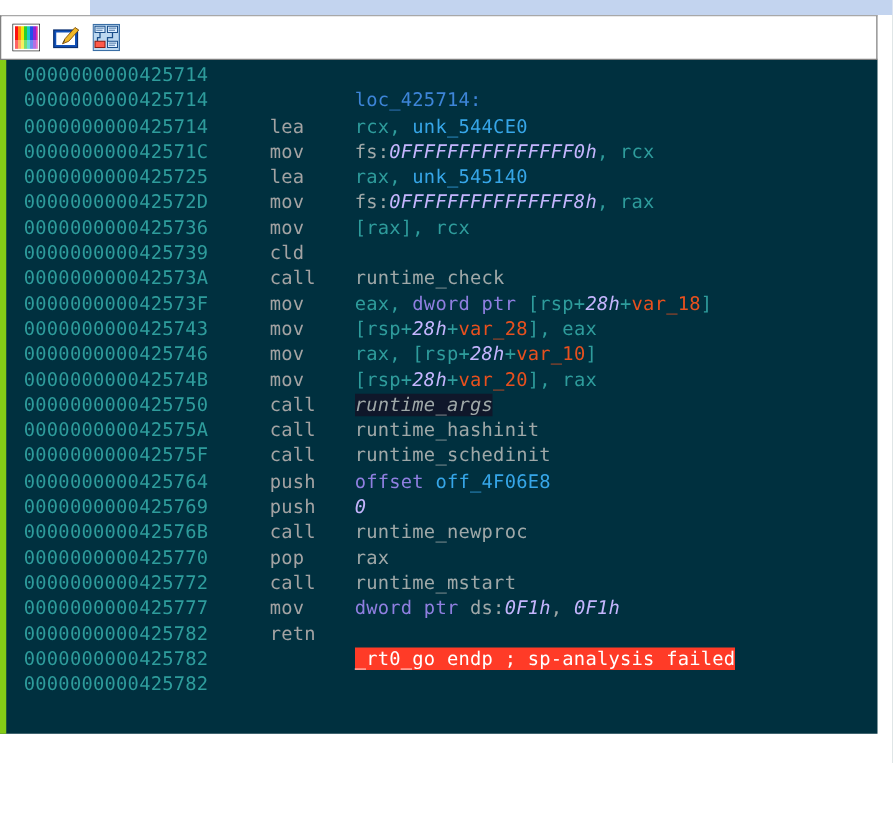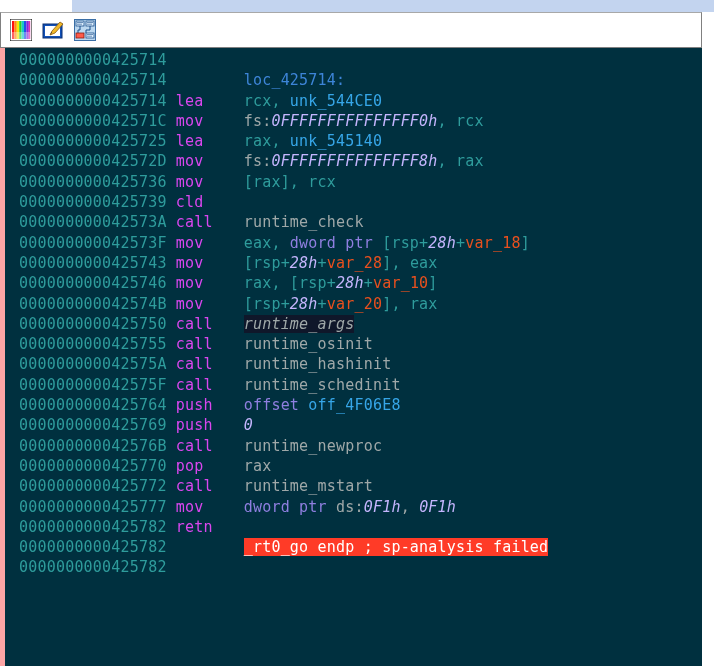--- a/index.html
+++ b/index.html
@@ -62,24 +62,24 @@
     box-sizing: border-box;
     cursor: pointer;
   }
   .tb-btn svg { display: block; }
 
   
   #disasm-pane {
     position: absolute;
     left: 0px; top: 48px;
     width: 702px;
-    height: 618px;
+    height: 539px;
     background: #00303f;
     box-sizing: border-box;
-    border-left: 5px solid #fca5a5;
+    border-left: 5px solid #84cc16;
     overflow: hidden;
   }
   #disasm-lines {
     position: absolute;
     left: 0; top: 0;
     padding-top: 2px;
     width: 100%;
   }
   .dline {
     height: 20.3px;
@@ -88,23 +88,24 @@
     font-family: "DejaVu Sans Mono", monospace;
     font-size: 15px;
     letter-spacing: 0.2px;
   }
   .addr {
     color: #2e9c9c;
     padding-left: 14px;
   }
   .gap { display: inline-block; width: 9px; }
   .mnem {
-    color: #d946ef;
+    color: #a3a3a3;
     display: inline-block;
     width: 68px;
+    margin-left: 40px;
   }
   .lbl { color: #3d85d8; }
   .reg { color: #2e9c9c; }
   .plain { color: #9fa8a8; margin-top: 16px; }
   .sym { color: #36a6e8; }
   .num { color: #c4b5fd; font-style: italic; }
   .kw  { color: #8f7fe0; }
   .var { color: #e8501e; }
   .seg { color: #9fa8a8; }
   .hl-yellow {
@@ -178,21 +179,20 @@
         <div class="dline"><span class="addr">0000000000425725</span><span class="gap"></span><span class="mnem">lea</span><span class="reg">rax, </span><span class="sym">unk_545140</span></div>
         <div class="dline"><span class="addr">000000000042572D</span><span class="gap"></span><span class="mnem">mov</span><span class="seg">fs:</span><span class="num">0FFFFFFFFFFFFFFF8h</span><span class="reg">, rax</span></div>
         <div class="dline"><span class="addr">0000000000425736</span><span class="gap"></span><span class="mnem">mov</span><span class="reg">[rax], rcx</span></div>
         <div class="dline"><span class="addr">0000000000425739</span><span class="gap"></span><span class="mnem">cld</span></div>
         <div class="dline"><span class="addr">000000000042573A</span><span class="gap"></span><span class="mnem">call</span><span class="plain">runtime_check</span></div>
         <div class="dline"><span class="addr">000000000042573F</span><span class="gap"></span><span class="mnem">mov</span><span class="reg">eax, </span><span class="kw">dword ptr </span><span class="reg">[rsp+</span><span class="num">28h</span><span class="reg">+</span><span class="var">var_18</span><span class="reg">]</span></div>
         <div class="dline"><span class="addr">0000000000425743</span><span class="gap"></span><span class="mnem">mov</span><span class="reg">[rsp+</span><span class="num">28h</span><span class="reg">+</span><span class="var">var_28</span><span class="reg">], eax</span></div>
         <div class="dline"><span class="addr">0000000000425746</span><span class="gap"></span><span class="mnem">mov</span><span class="reg">rax, [rsp+</span><span class="num">28h</span><span class="reg">+</span><span class="var">var_10</span><span class="reg">]</span></div>
         <div class="dline"><span class="addr">000000000042574B</span><span class="gap"></span><span class="mnem">mov</span><span class="reg">[rsp+</span><span class="num">28h</span><span class="reg">+</span><span class="var">var_20</span><span class="reg">], rax</span></div>
         <div class="dline"><span class="addr">0000000000425750</span><span class="gap"></span><span class="mnem">call</span><span class="hl-yellow">runtime_args</span></div>
-        <div class="dline"><span class="addr">0000000000425755</span><span class="gap"></span><span class="mnem">call</span><span class="plain">runtime_osinit</span></div>
         <div class="dline"><span class="addr">000000000042575A</span><span class="gap"></span><span class="mnem">call</span><span class="plain">runtime_hashinit</span></div>
         <div class="dline"><span class="addr">000000000042575F</span><span class="gap"></span><span class="mnem">call</span><span class="plain">runtime_schedinit</span></div>
         <div class="dline"><span class="addr">0000000000425764</span><span class="gap"></span><span class="mnem">push</span><span class="kw">offset </span><span class="sym">off_4F06E8</span></div>
         <div class="dline"><span class="addr">0000000000425769</span><span class="gap"></span><span class="mnem">push</span><span class="num">0</span></div>
         <div class="dline"><span class="addr">000000000042576B</span><span class="gap"></span><span class="mnem">call</span><span class="plain">runtime_newproc</span></div>
         <div class="dline"><span class="addr">0000000000425770</span><span class="gap"></span><span class="mnem">pop</span><span class="plain">rax</span></div>
         <div class="dline"><span class="addr">0000000000425772</span><span class="gap"></span><span class="mnem">call</span><span class="plain">runtime_mstart</span></div>
         <div class="dline"><span class="addr">0000000000425777</span><span class="gap"></span><span class="mnem">mov</span><span class="kw">dword ptr </span><span class="seg">ds:</span><span class="num">0F1h</span><span class="plain">, </span><span class="num">0F1h</span></div>
         <div class="dline"><span class="addr">0000000000425782</span><span class="gap"></span><span class="mnem">retn</span></div>
         <div class="dline"><span class="addr">0000000000425782</span><span class="gap"></span><span class="mnem"></span><span class="hl-red">_rt0_go endp ; sp-analysis failed</span></div>

